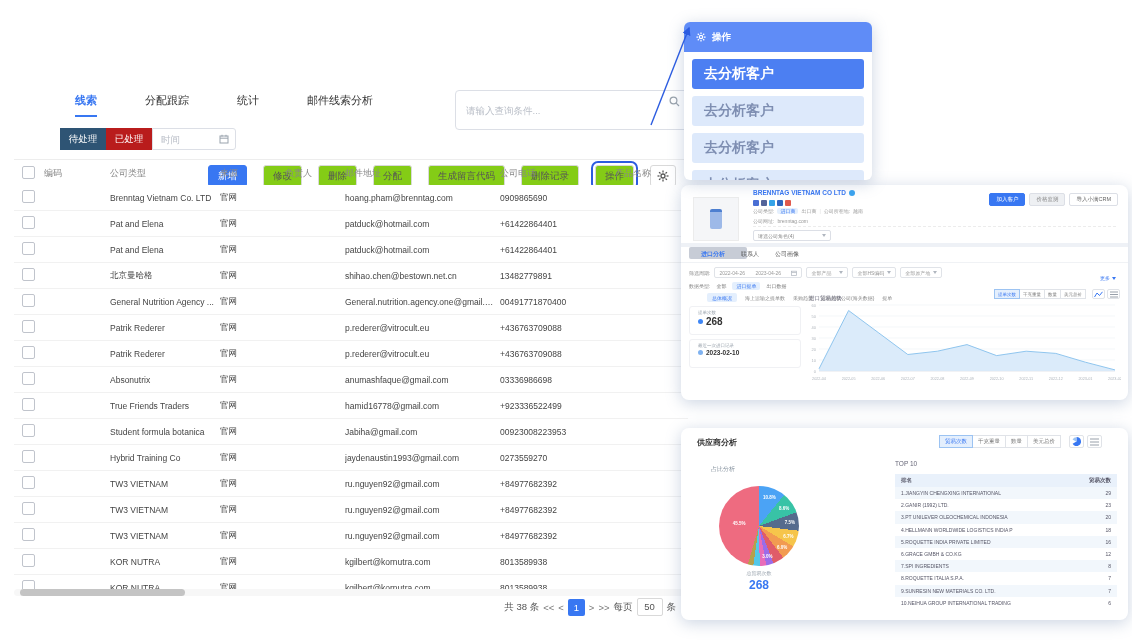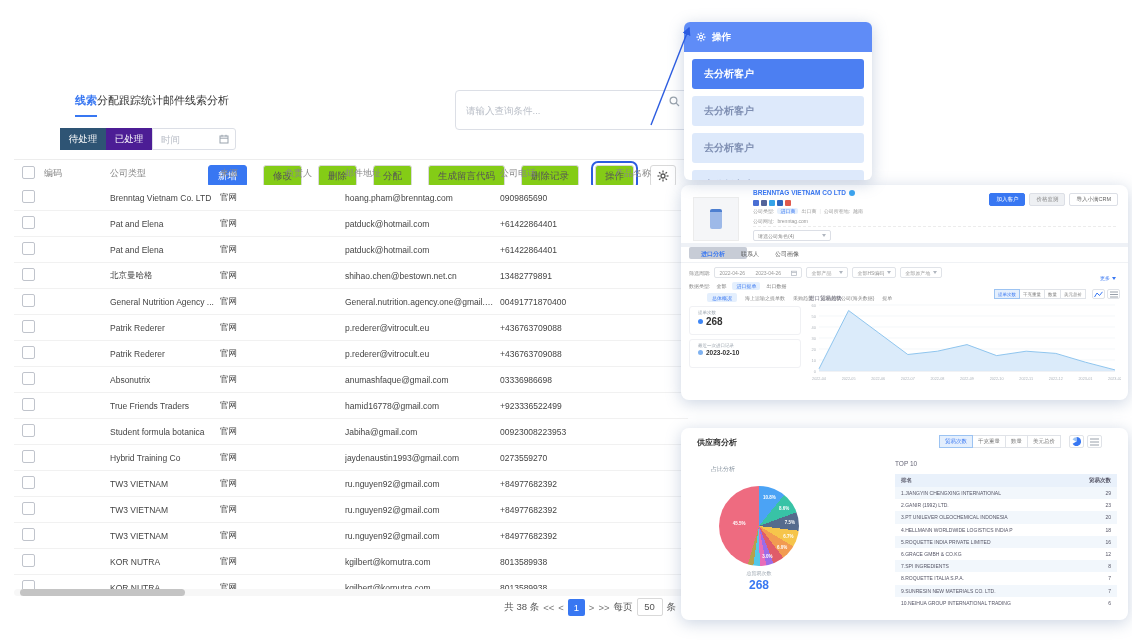--- a/index.html
+++ b/index.html
@@ -1,19 +1,19 @@
 <!DOCTYPE html>
 <html><head>
 <meta charset="utf-8">
 <style>
   html,body{margin:0;padding:0;background:#fff;}
   body{width:1132px;height:641px;position:relative;overflow:hidden;
        font-family:"Liberation Sans","DejaVu Sans",sans-serif;color:#333;}
   
-  .tabs{position:absolute;left:75px;top:93px;display:flex;font-size:11px;color:#333;}
+  .tabs{position:absolute;left:75px;top:93px;display:flex;gap:48px;font-size:11px;color:#333;}
   .tab{padding-bottom:7px;cursor:pointer;white-space:nowrap;}
   .tab.active{color:#3877f2;font-weight:bold;border-bottom:2px solid #3877f2;}
   .search-wrap{position:absolute;left:455px;top:90px;width:233px;height:40px;}
   .search-input{width:100%;height:100%;box-sizing:border-box;border:1px solid #dcdfe6;border-radius:4px;
        padding:0 26px 0 10px;font-size:9.5px;color:#666;outline:none;font-family:inherit;}
   .search-input::placeholder{color:#b9bec7;}
   .search-ic{position:absolute;right:8px;top:6px;}
   
   .status-group{position:absolute;left:14px;top:128px;display:flex;height:22px;}
   .sbtn{width:46px;color:#fff;font-size:9.5px;line-height:22px;text-align:center;cursor:pointer;}
@@ -44,21 +44,21 @@
   .pagination{position:absolute;top:598px;right:456px;display:flex;gap:4px;align-items:center;font-size:9.5px;color:#555;}
   .pg{color:#777;cursor:pointer;}
   .pg.cur{width:17px;height:17px;background:#3877f2;color:#fff;text-align:center;line-height:17px;border-radius:2px;}
   .pp-box{width:24px;height:16px;border:1px solid #d9d9d9;border-radius:2px;text-align:center;line-height:16px;cursor:pointer;}
   
   .panel{position:absolute;background:#fff;border-radius:8px;box-shadow:0 3px 16px rgba(96,125,168,.33);}
   .ops{left:684px;top:22px;width:188px;height:158px;overflow:hidden;border-radius:6px;z-index:5;}
   .ops-header{height:30px;background:#5f8cf7;color:#fff;display:flex;align-items:center;gap:6px;
        padding-left:12px;font-size:9.5px;font-weight:bold;}
   .ops-items{padding:7px 8px;display:flex;flex-direction:column;gap:7px;}
-  .ops-item{height:30px;flex:0 0 30px;background:#dde9fb;color:#7e8eb2;font-size:10px;display:flex;
+  .ops-item{height:30px;flex:0 0 30px;background:#dde9fb;color:#7e8eb2;font-size:14px;display:flex;
        align-items:center;padding-left:12px;border-radius:3px;cursor:pointer;font-weight:bold;}
   .ops-item.active{background:#4c7ff2;color:#fff;}
   .company{left:681px;top:185px;width:447px;height:215px;z-index:2;}
   .supplier{left:681px;top:428px;width:447px;height:192px;z-index:2;}
   .company *,.supplier *{box-sizing:border-box;}
   
   .logo{position:absolute;left:12px;top:12px;width:46px;height:44px;background:#f5f6f8;border:1px solid #ececec;
        display:flex;align-items:center;justify-content:center;}
   .logo-glyph{width:12px;height:20px;background:#9db9e8;border-radius:2px;border-top:3px solid #4d7fd0;}
   .logo-badge{position:absolute;left:8px;top:62px;width:58px;height:12px;background:#c7ccd6;border-radius:2px;}
@@ -142,21 +142,21 @@
   <input class="search-input" placeholder="请输入查询条件..." style="">
   <svg class="search-ic" width="11" height="11" viewBox="0 0 11 11">
     <circle cx="4.5" cy="4.5" r="3.4" fill="none" stroke="#9aa3ad" stroke-width="1.2"></circle>
     <line x1="7.2" y1="7.2" x2="10" y2="10" stroke="#9aa3ad" stroke-width="1.2"></line>
   </svg>
 </div>
 
 <div class="status-group">
     <div class="sbtn" style="background: rgb(78, 116, 153);">未分配</div>
     <div class="sbtn" style="background: rgb(46, 84, 116);">待处理</div>
-    <div class="sbtn" style="background: #4c1d95;">已处理</div>
+    <div class="sbtn" style="background: #b91c1c;">已处理</div>
   </div>
 
 <div class="time-field">
   <input class="time-input" placeholder="时间" style="">
   <svg width="10" height="10" viewBox="0 0 10 10">
     <rect x="1" y="2" width="8" height="7" fill="none" stroke="#9aa3ad" stroke-width="1"></rect>
     <line x1="1" y1="4.2" x2="9" y2="4.2" stroke="#9aa3ad" stroke-width="1"></line>
     <line x1="3" y1="0.8" x2="3" y2="2.6" stroke="#9aa3ad" stroke-width="1"></line>
     <line x1="7" y1="0.8" x2="7" y2="2.6" stroke="#9aa3ad" stroke-width="1"></line>
   </svg>

